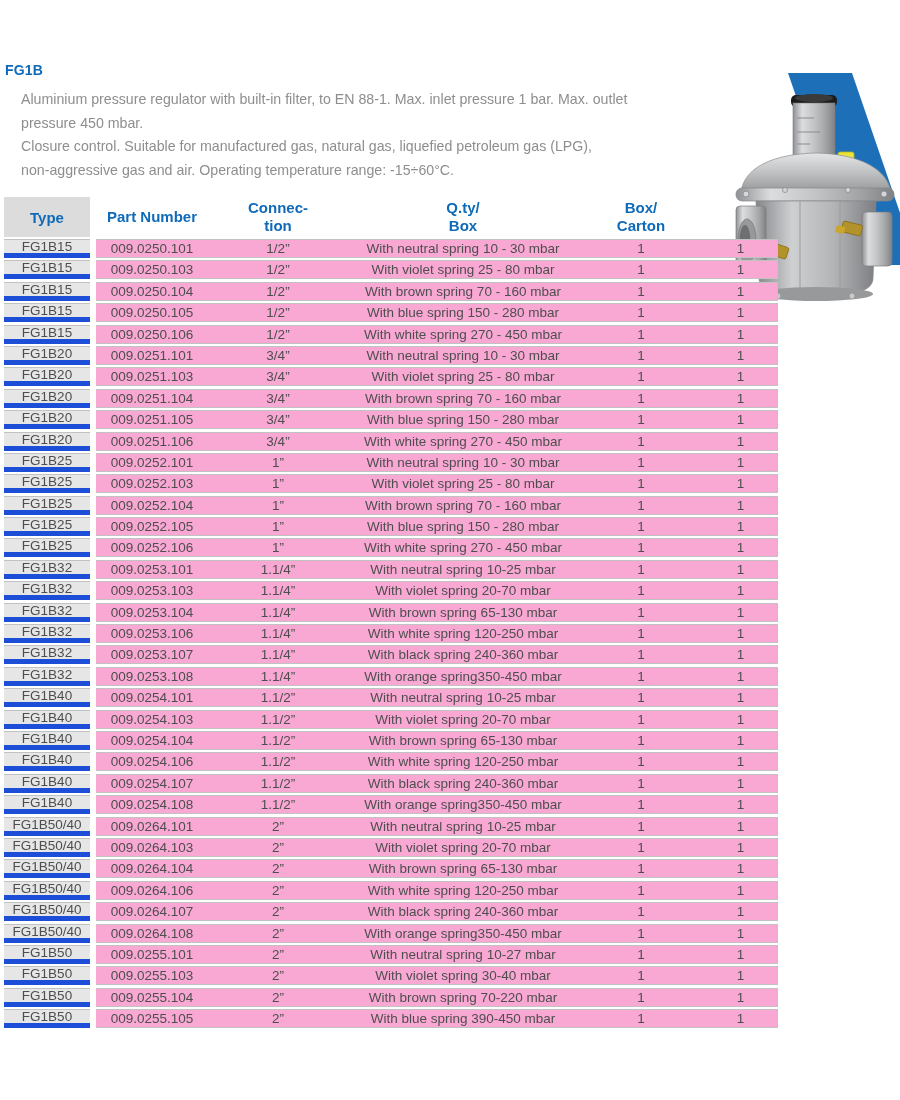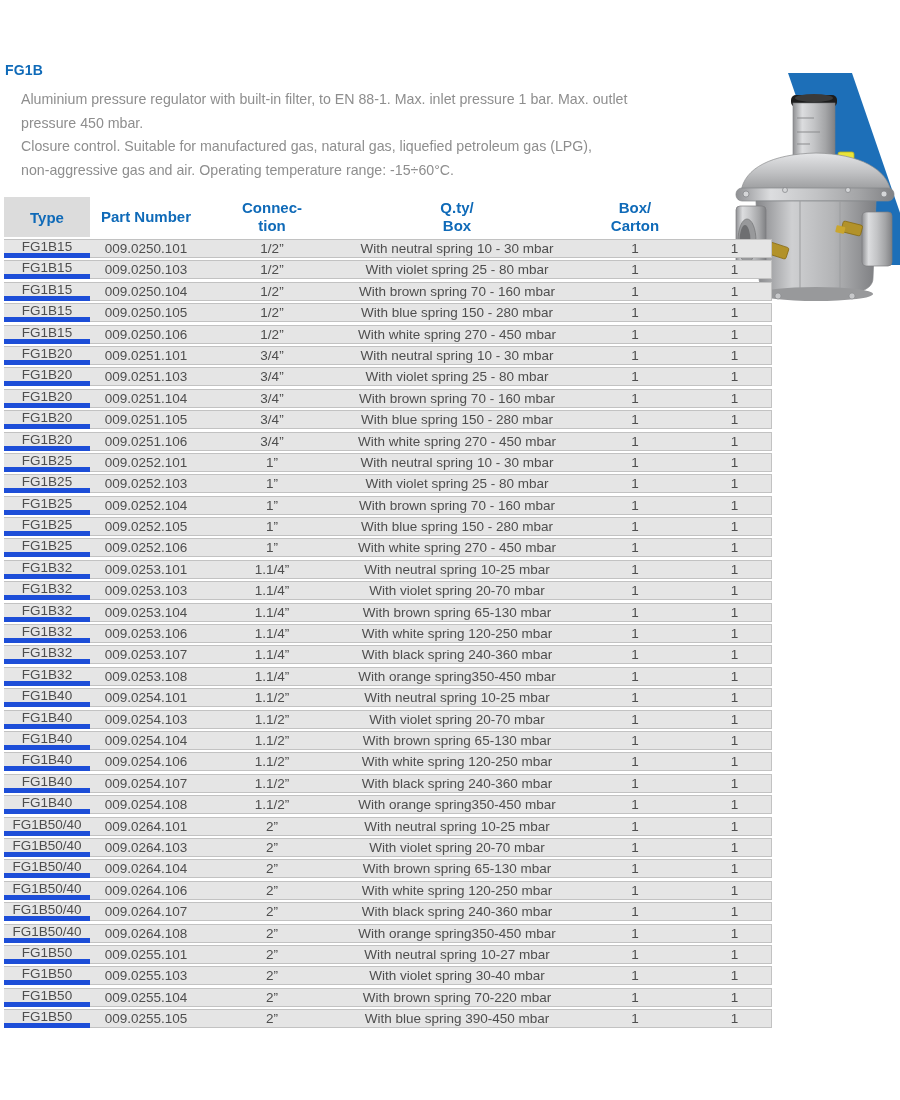--- a/index.html
+++ b/index.html
@@ -19,32 +19,32 @@
   .product-figure{
     position:absolute;left:700px;top:40px;width:200px;height:270px;
   }
 
   
   .catalog-table{position:absolute;left:4px;top:197px;width:645px;}
   .t-row,.t-head{display:flex;align-items:stretch;}
   .t-head{height:40px;margin-bottom:2px;}
   .t-row{height:19px;margin-bottom:2.4px;}
 
-  .type-col{width:86px;flex:0 0 86px;margin-right:0;display:flex;align-items:center;justify-content:center;text-align:right;}
+  .type-col{width:86px;flex:0 0 86px;margin-right:6px;display:flex;align-items:center;justify-content:center;text-align:right;}
   .head-type{background:#dcdcdc;font-size:15px;font-weight:bold;color:#0f6ab8;}
   .row-right{flex:1;display:grid;grid-template-columns:112px 76px 230px 62px 73px;gap:32px;}
   .head-cell{display:flex;align-items:center;justify-content:center;text-align:center;
     font-size:15px;font-weight:bold;color:#0f6ab8;line-height:18px;white-space:pre-line;}
 
   .t-row .type-col{
     background:#e6e6e6;border-top:1px solid #c2c2c2;border-bottom:5px solid #1d4ed8;
     font-size:13.5px;color:#4e4e4e;
   }
   .t-row .row-right{
-    background:#e5e5e5;border-top:1px solid #c2c2c2;border-bottom:1px solid #c2c2c2;
+    background:#f9a8d4;border-top:1px solid #c2c2c2;border-bottom:1px solid #c2c2c2;
     border-right:1px solid #c2c2c2;
   }
   .t-row .cell{
     display:flex;align-items:center;justify-content:center;
     font-size:13.5px;color:#4e4e4e;white-space:nowrap;overflow:hidden;
   }
 </style>
 </head>
 <body>
 

